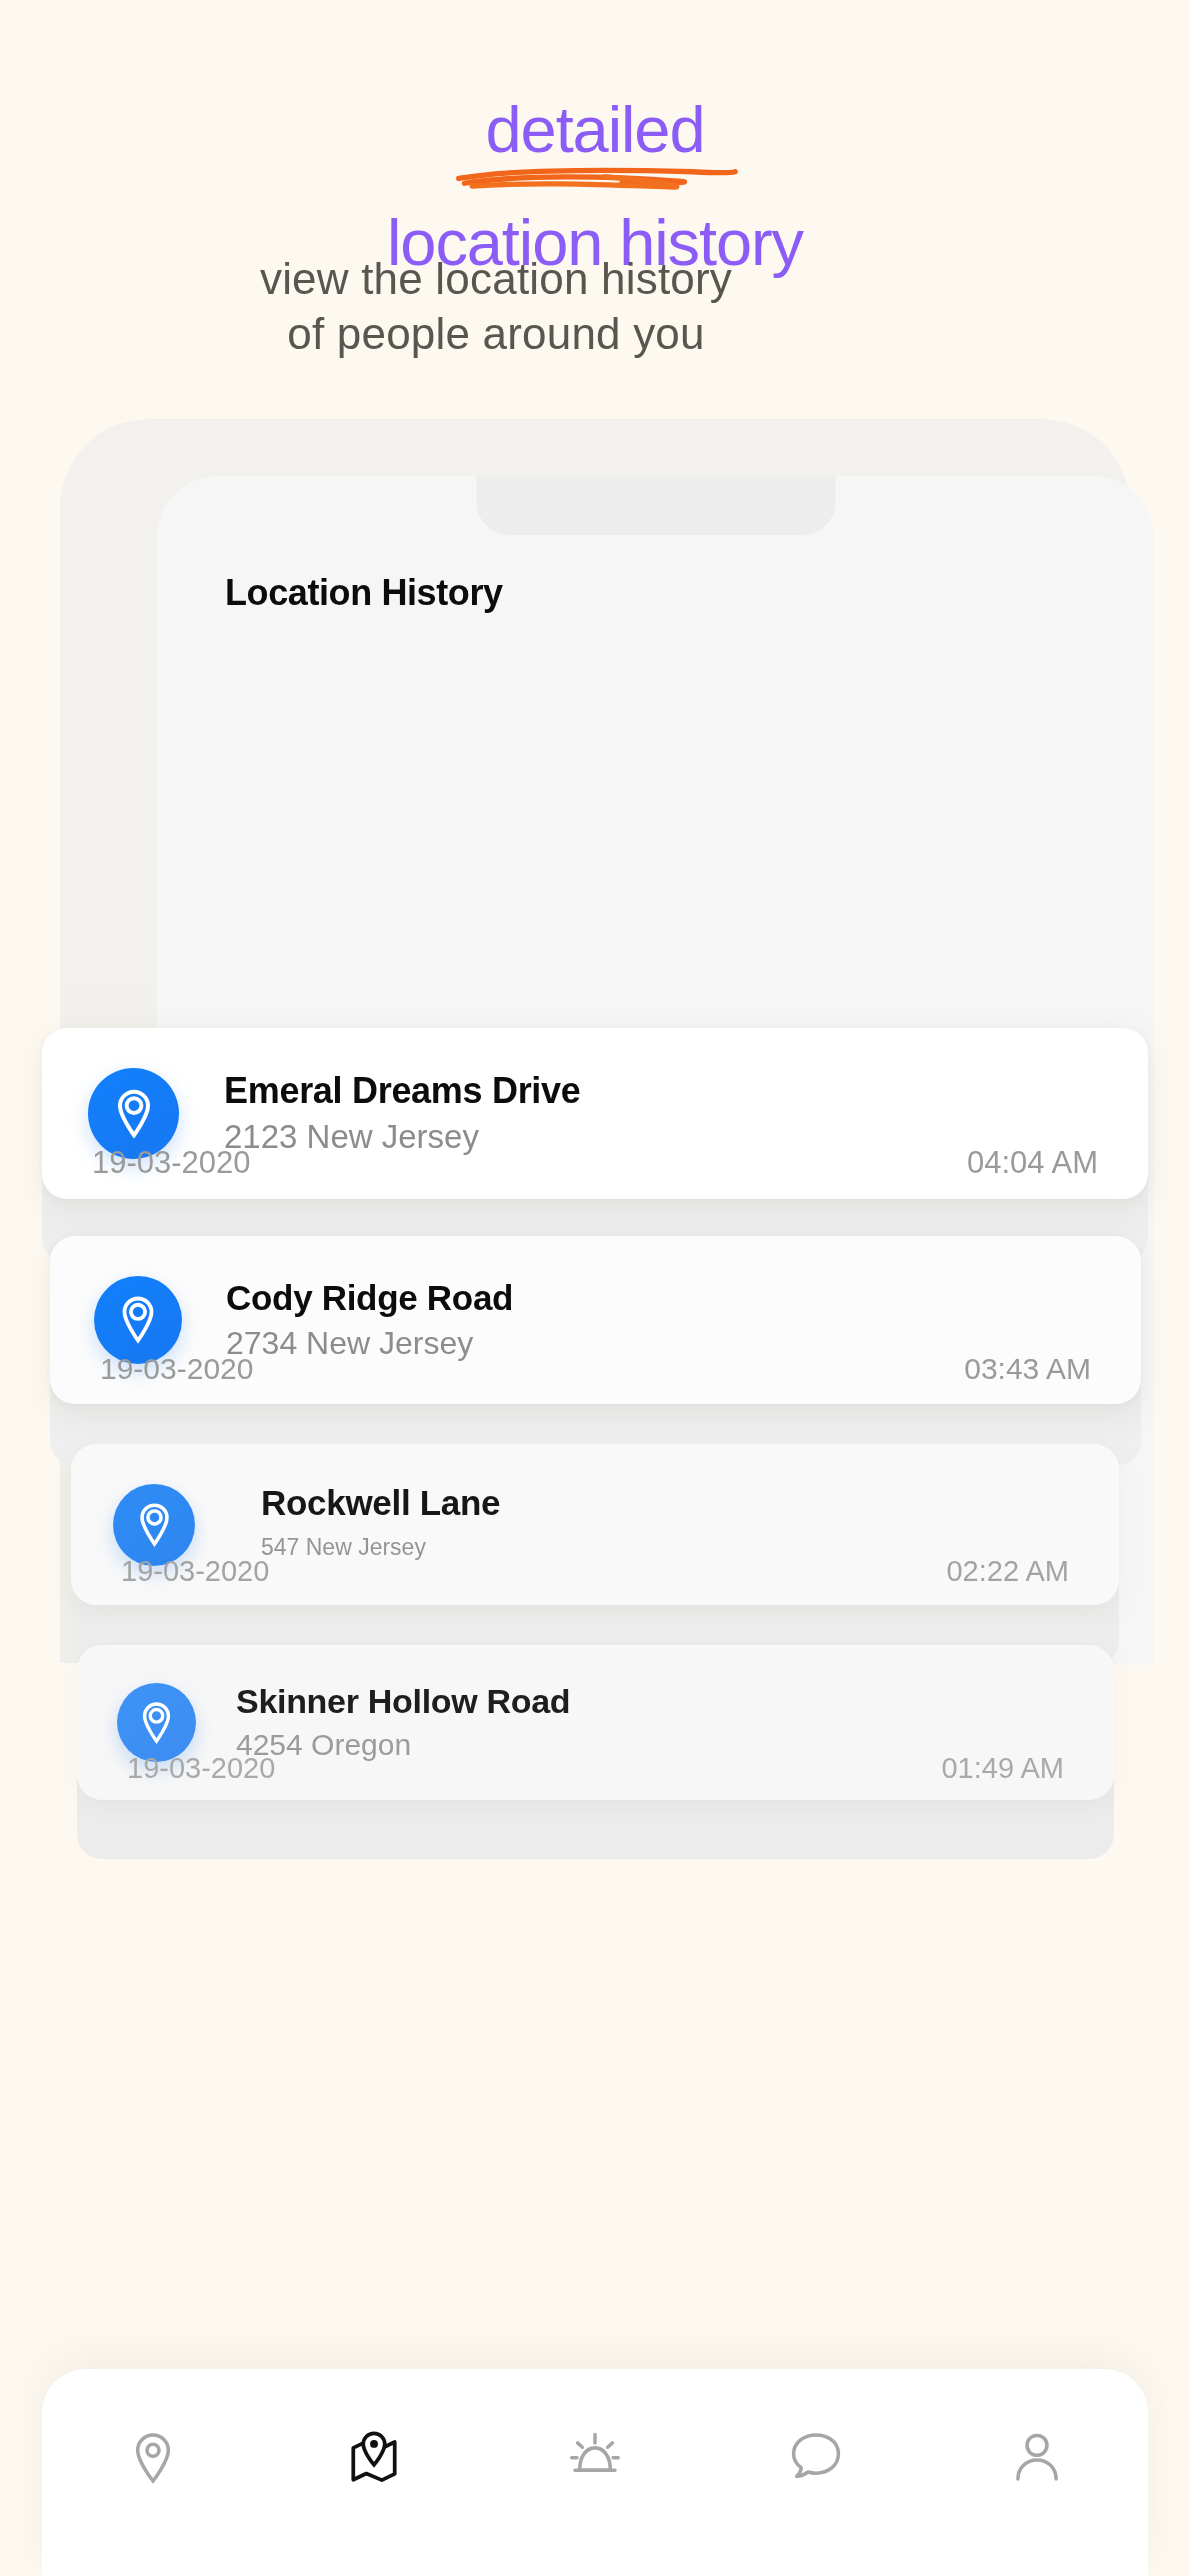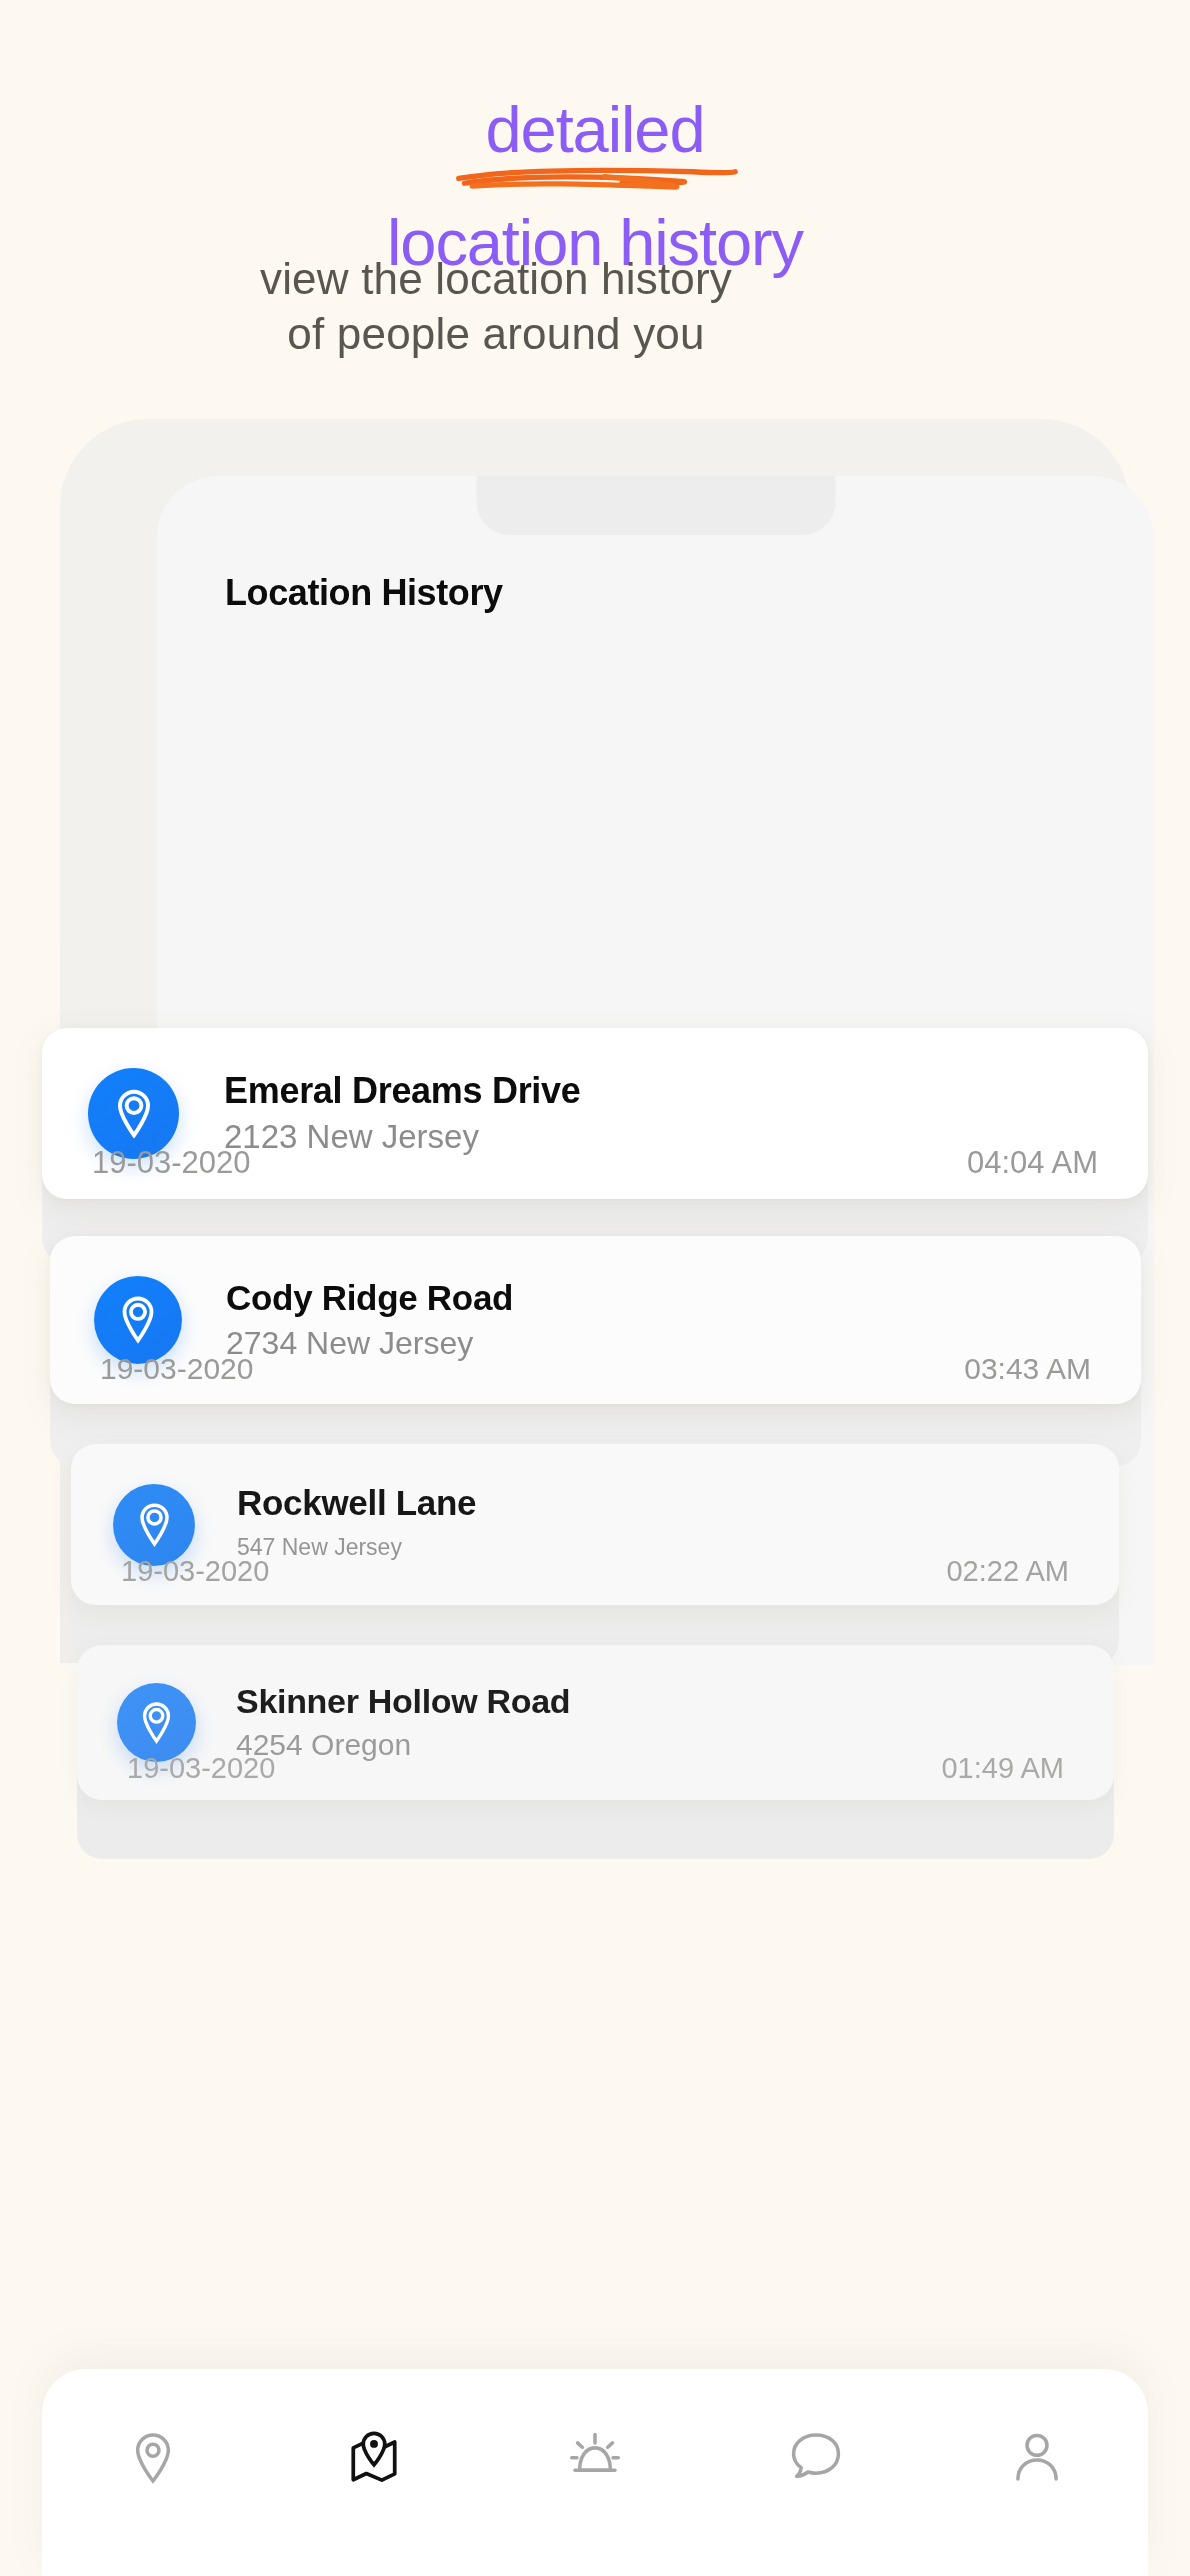--- a/index.html
+++ b/index.html
@@ -144,21 +144,21 @@
     <div class="entry" style="left:71px; top:1444px; width:1048px;">
       <div class="row-bg" style="left:0; top:111px; width:1048px; height:111px; background:#EDEDED;"></div>
       <div class="card" style="width:1048px; height:161px; padding:0 0 0 42px; background:#F9F9F9;
                   box-shadow:0 7.7px 25px rgba(120,110,90,0.07);">
         <div class="pin" style="width:82px; height:82px; background:linear-gradient(145deg,#2F8CF5 0%, #2E86F0 100%);">
           <svg width="41" height="48" viewBox="0 0 24 30" fill="none">
             <path d="M12 2.6c-4.3 0-7.8 3.5-7.8 7.8 0 5.6 7.8 16.4 7.8 16.4s7.8-10.8 7.8-16.4c0-4.3-3.5-7.8-7.8-7.8z" stroke="#FFFFFF" stroke-width="2.2" fill="none"></path>
             <circle cx="12" cy="10.3" r="4.1" stroke="#FFFFFF" stroke-width="2.2" fill="none"></circle>
           </svg>
         </div>
-        <div class="ctext" style="margin-left:42px;">
+        <div class="ctext" style="margin-left:66px;">
           <div class="cname" style="font-size:35px; line-height:42px; color:#171717;">Rockwell Lane</div>
           <div class="caddr" style="font-size:23px; line-height:40px; margin-top:3.8px; color:#959595;">547 New Jersey</div>
         </div>
       </div>
       <div class="meta" style="width:1048px; height:111px; margin-top:-50px; padding:0 50px; font-size:29px; color:#A3A3A1;">
         <span class="date">19-03-2020</span>
         <span class="time">02:22 AM</span>
       </div>
     </div>
 

